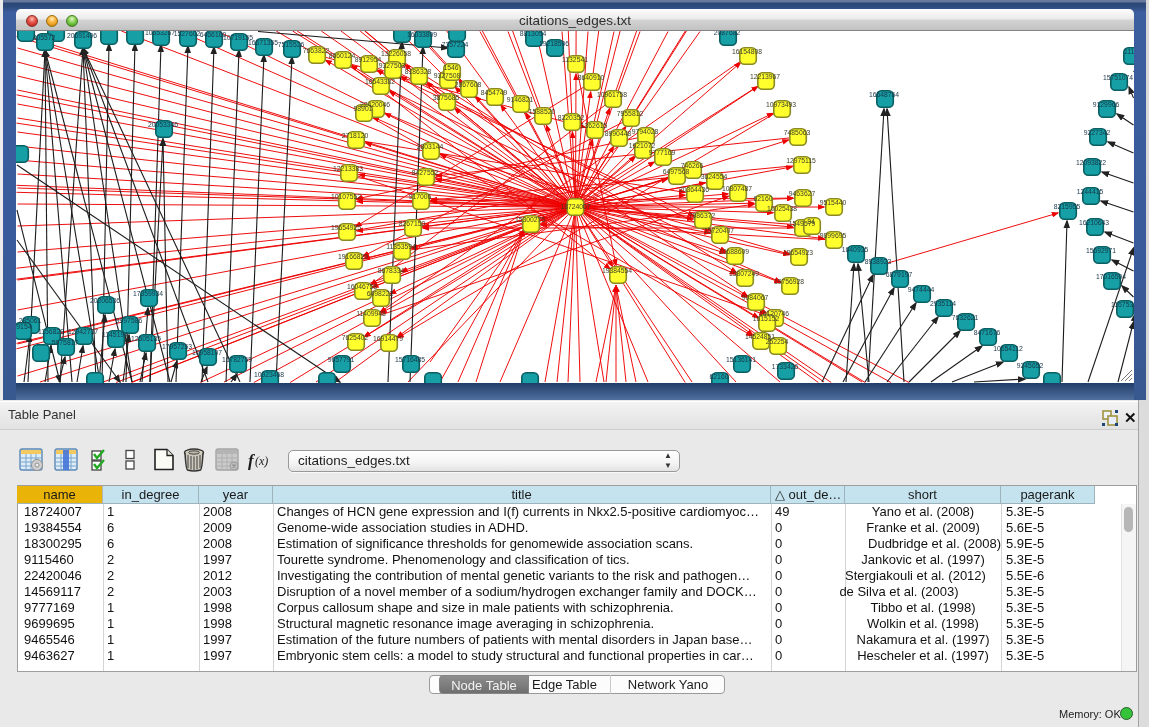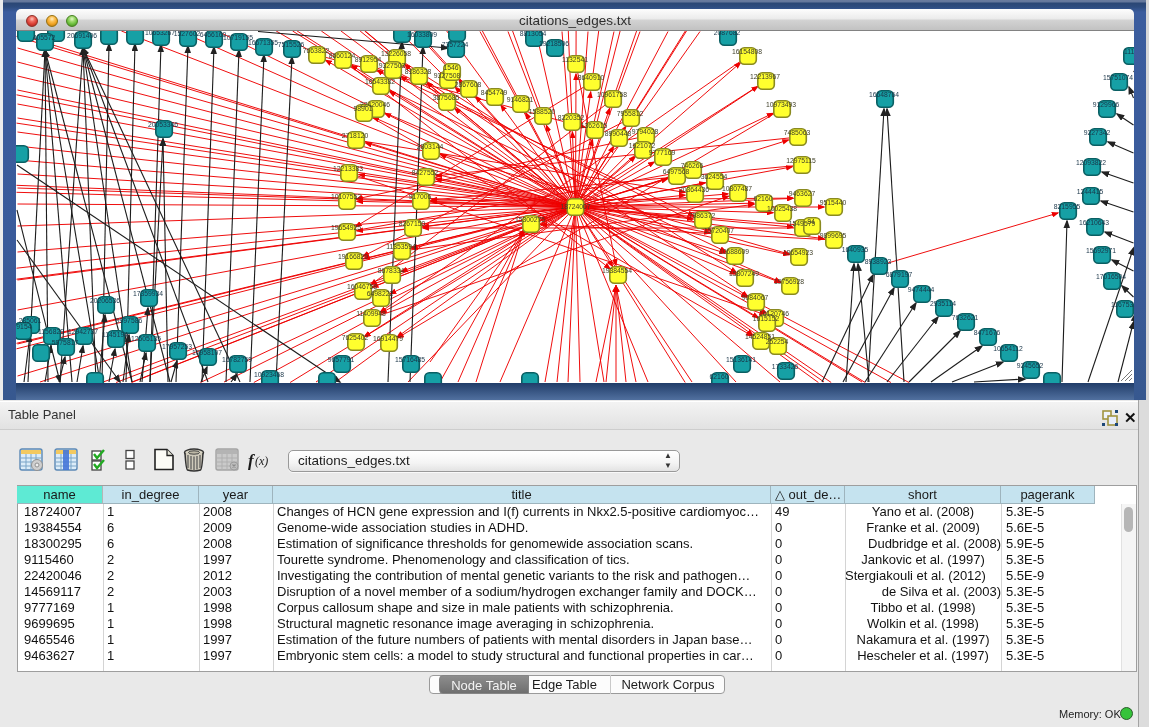--- a/index.html
+++ b/index.html
@@ -669,21 +669,21 @@
 
 <g transform="translate(228,0)">
 <text x="2" y="18" font-family="Liberation Serif, serif" font-size="17" font-style="italic" font-weight="bold" fill="#1a1a1a">f</text>
 <text x="9" y="17" font-family="Liberation Serif, serif" font-size="12" font-style="italic" fill="#1a1a1a">(x)</text>
     </g>
 </svg>
 <div class="abs" id="combo"></div>
 <div class="abs" id="combotext">citations_edges.txt</div>
 <div class="abs" id="comboarr">▲<br>▼</div>
 <div class="abs" id="tbl"></div>
-<div class="th" style="left:17px;width:86px;background:#5eead4;border-right:1px solid #b5b5b5">name</div>
+<div class="th" style="left:17px;width:86px;background:#eab308;border-right:1px solid #b5b5b5">name</div>
 <div class="th" style="left:103px;width:96px">in_degree</div>
 <div class="th" style="left:199px;width:74px">year</div>
 <div class="th" style="left:273px;width:498px">title</div>
 <div class="th" style="left:771px;width:74px;text-align:left;padding-left:4px">△ out_de…</div>
 <div class="th" style="left:845px;width:156px">short</div>
 <div class="th" style="left:1001px;width:94px">pagerank</div>
 <div class="cline" style="left:103px"></div>
 <div class="cline" style="left:199px"></div>
 <div class="cline" style="left:273px"></div>
 <div class="cline" style="left:771px"></div>
@@ -725,29 +725,29 @@
 <span style="left:845px;width:156px;text-align:center">Jankovic et al. (1997)</span>
     <span style="left:1006px">5.3E-5</span>
   </div>
 <div class="trow" style="top:568px">
 <span style="left:24px">22420046</span>
     <span style="left:107px">2</span>
     <span style="left:203px">2012</span>
 <span style="left:277px;width:488px" class="ell">Investigating the contribution of mental genetic variants to the risk and pathogen…</span>
     <span style="left:775px">0</span>
 <span style="left:845px;width:156px;text-align:left">Stergiakouli et al. (2012)</span>
-    <span style="left:1006px">5.5E-9</span>
+    <span style="left:1006px">5.5E-6</span>
   </div>
 <div class="trow" style="top:584px">
 <span style="left:24px">14569117</span>
     <span style="left:107px">2</span>
     <span style="left:203px">2003</span>
 <span style="left:277px;width:488px" class="ell">Disruption of a novel member of a sodium/hydrogen exchanger family and DOCK…</span>
     <span style="left:775px">0</span>
-<span style="left:845px;width:156px;text-align:right">de Silva et al. (2003)</span>
+<span style="left:821px;width:156px;text-align:center">de Silva et al. (2003)</span>
     <span style="left:1006px">5.3E-5</span>
   </div>
 <div class="trow" style="top:600px">
 <span style="left:24px">9777169</span>
     <span style="left:107px">1</span>
     <span style="left:203px">1998</span>
 <span style="left:277px;width:488px" class="ell">Corpus callosum shape and size in male patients with schizophrenia.</span>
     <span style="left:775px">0</span>
 <span style="left:845px;width:156px;text-align:center">Tibbo et al. (1998)</span>
     <span style="left:1006px">5.3E-5</span>
@@ -777,15 +777,15 @@
 <span style="left:277px;width:488px" class="ell">Embryonic stem cells: a model to study structural and functional properties in car…</span>
     <span style="left:775px">0</span>
 <span style="left:845px;width:156px;text-align:center">Hescheler et al. (1997)</span>
     <span style="left:1006px">5.3E-5</span>
   </div>
 <div class="abs" id="vscroll"></div>
 <div class="abs" id="vthumb"></div>
 <div class="abs" id="tabs"></div>
 <div class="seg" id="seg1">Node Table</div>
 <div class="seg" id="seg2">Edge Table</div>
-<div class="seg" id="seg3">Network Corpus</div>
+<div class="seg" id="seg3">Network Yano</div>
 <div class="abs" id="mem">Memory: OK</div>
 <div class="abs" id="memdot"></div>
 <div class="abs" id="rstrip-bot"></div>
 </body></html>

